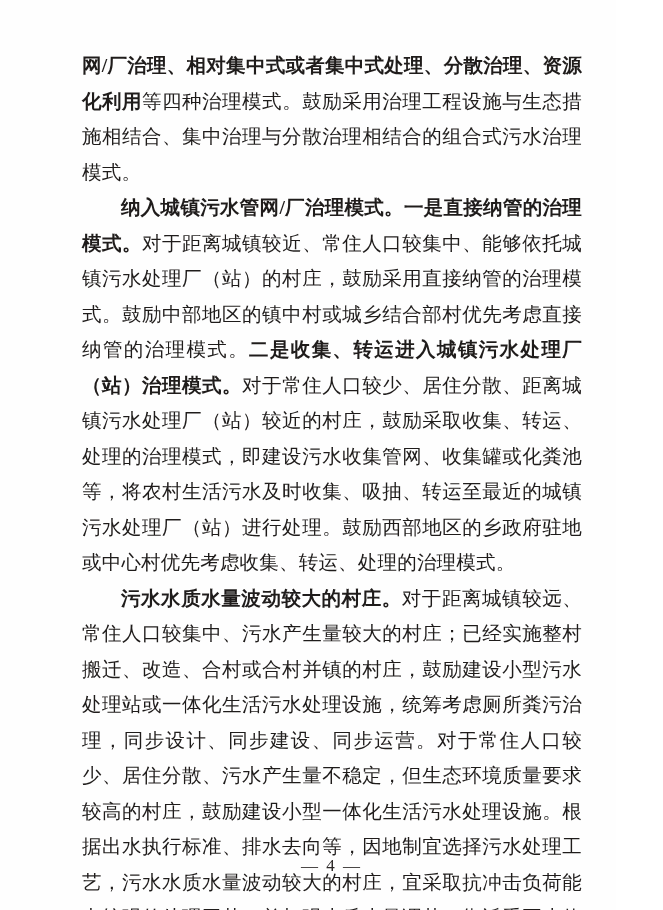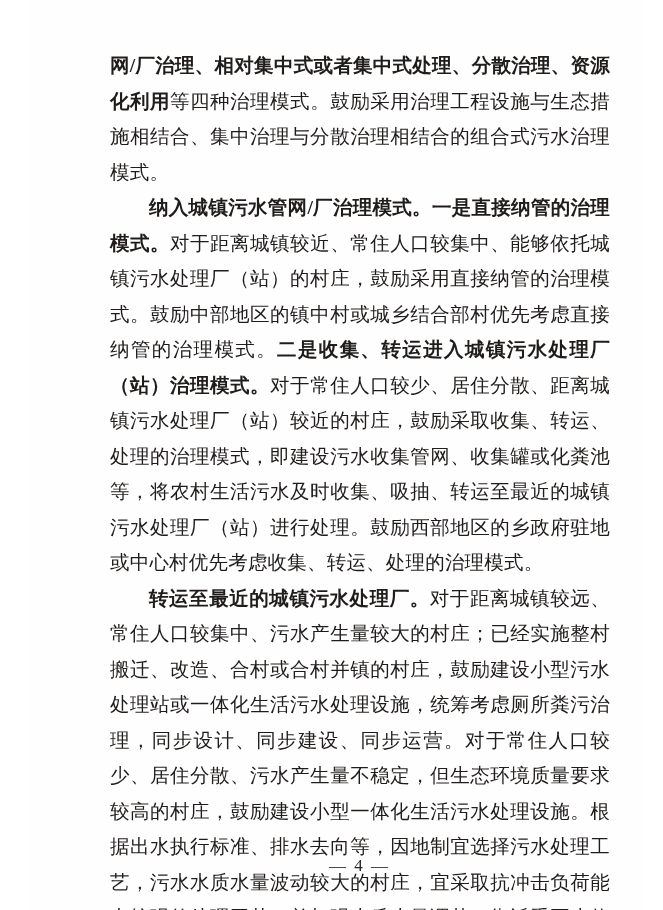--- a/index.html
+++ b/index.html
@@ -15,21 +15,20 @@
     position: relative;
     overflow: hidden;
   }
   .page {
     position: absolute;
     left: 0;
     top: 0;
     width: 616px;
     height: 910px;
     background: #fefefe;
-    margin-left: 28px;
   }
   .content {
     position: absolute;
     left: 82px;
     top: 48px;
     width: 500px;
   }
   .para {
     font-size: 19.5px;
     line-height: 35.5px;
@@ -60,16 +59,16 @@
     letter-spacing: 2px;
   }
 </style>
 </head>
 <body>
 
 <div class="page">
   <div class="content">
     <p class="para" id="para-1"><span class="b">网/厂治理、相对集中式或者集中式处理、分散治理、资源化利用</span><span>等四种治理模式。鼓励采用治理工程设施与生态措施相结合、集中治理与分散治理相结合的组合式污水治理模式。</span></p>
     <p class="para indent" id="para-2"><span class="b">纳入城镇污水管网/厂治理模式。一是直接纳管的治理模式。</span><span>对于距离城镇较近、常住人口较集中、能够依托城镇污水处理厂（站）的村庄，鼓励采用直接纳管的治理模式。鼓励中部地区的镇中村或城乡结合部村优先考虑直接纳管的治理模式。</span><span class="b">二是收集、转运进入城镇污水处理厂（站）治理模式。</span><span>对于常住人口较少、居住分散、距离城镇污水处理厂（站）较近的村庄，鼓励采取收集、转运、处理的治理模式，即建设污水收集管网、收集罐或化粪池等，将农村生活污水及时收集、吸抽、转运至最近的城镇污水处理厂（站）进行处理。鼓励西部地区的乡政府驻地或中心村优先考虑收集、转运、处理的治理模式。</span></p>
-    <p class="para indent" id="para-3"><span class="b">转运至最近的城镇污水处理厂。</span><span>对于距离城镇较远、常住人口较集中、污水产生量较大的村庄；已经实施整村搬迁、改造、合村或合村并镇的村庄，鼓励建设小型污水处理站或一体化生活污水处理设施，统筹考虑厕所粪污治理，同步设计、同步建设、同步运营。对于常住人口较少、居住分散、污水产生量不稳定，但生态环境质量要求较高的村庄，鼓励建设小型一体化生活污水处理设施。根据出水执行标准、排水去向等，因地制宜选择污水处理工艺，污水水质水量波动较大的村庄，宜采取抗冲击负荷能力较强的处理工艺，并加强水质水量调节；靠近重要水体的村庄，宜采取出水水质标准更高的处理工艺。污水处理设施出水在满足</span></p>
+    <p class="para indent" id="para-3"><span class="b">污水水质水量波动较大的村庄。</span><span>对于距离城镇较远、常住人口较集中、污水产生量较大的村庄；已经实施整村搬迁、改造、合村或合村并镇的村庄，鼓励建设小型污水处理站或一体化生活污水处理设施，统筹考虑厕所粪污治理，同步设计、同步建设、同步运营。对于常住人口较少、居住分散、污水产生量不稳定，但生态环境质量要求较高的村庄，鼓励建设小型一体化生活污水处理设施。根据出水执行标准、排水去向等，因地制宜选择污水处理工艺，污水水质水量波动较大的村庄，宜采取抗冲击负荷能力较强的处理工艺，并加强水质水量调节；靠近重要水体的村庄，宜采取出水水质标准更高的处理工艺。污水处理设施出水在满足</span></p>
   </div>
   <div class="footer">— 4 —</div>
 </div>
 
 </body></html>

